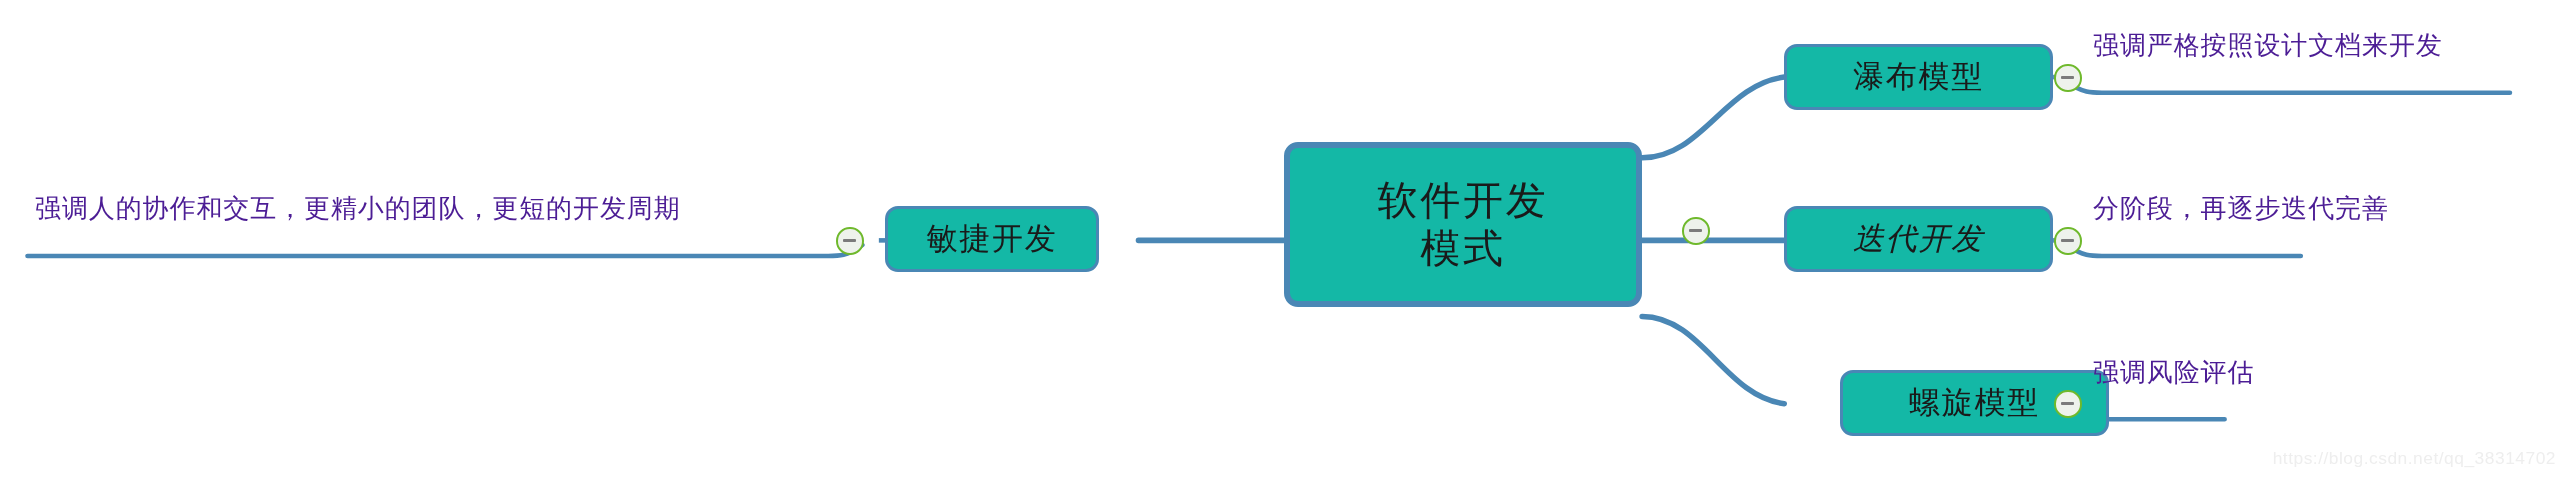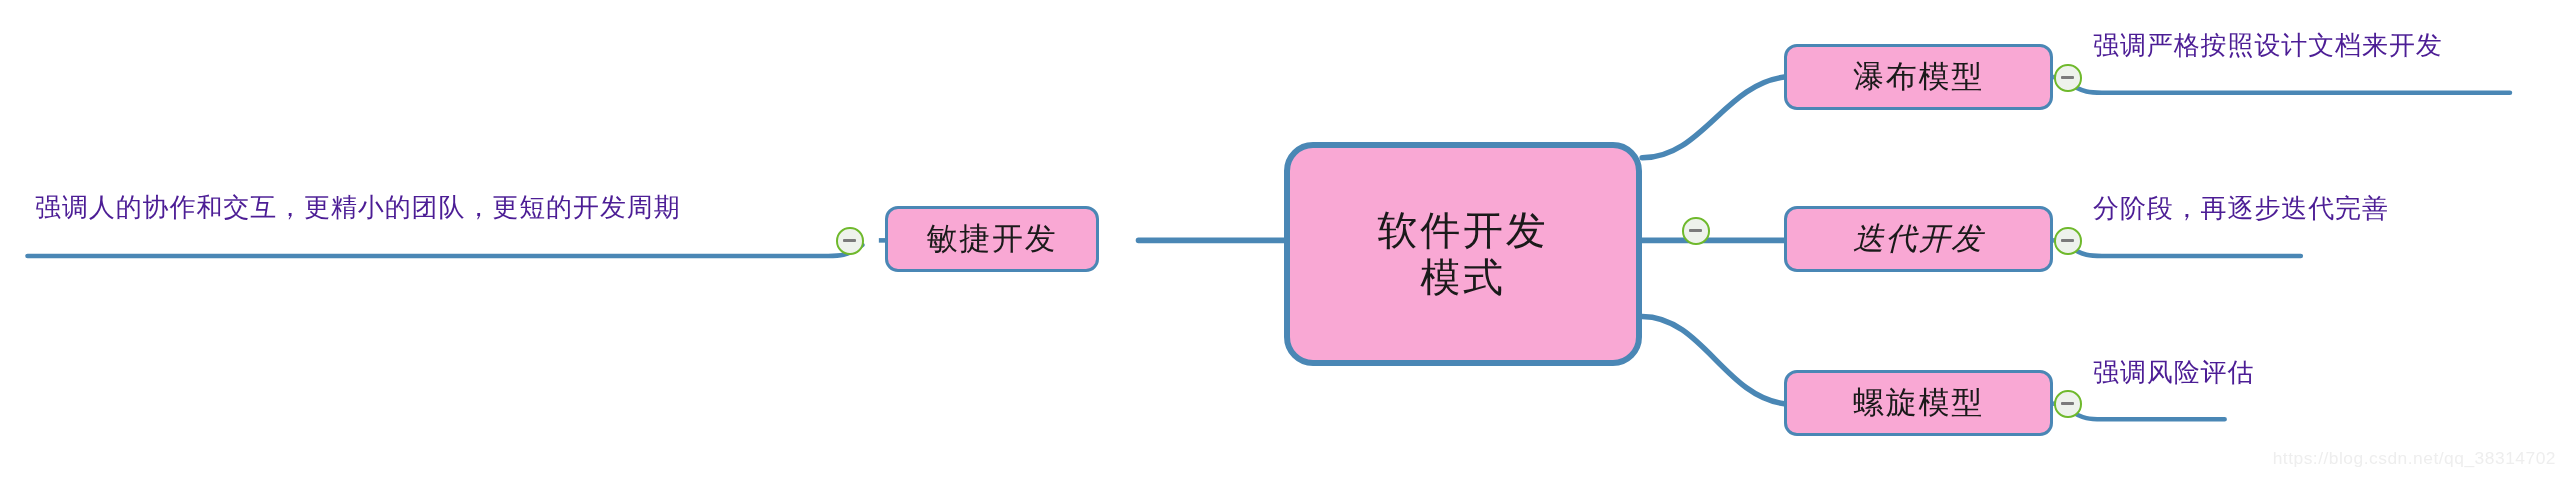--- a/index.html
+++ b/index.html
@@ -22,65 +22,65 @@
     left: 0;
     top: 0;
     width: 2576px;
     height: 478px;
     pointer-events: none;
   }
   
   .node {
     position: absolute;
     box-sizing: border-box;
-    background: #f9a8d4;
+    background: #14b8a6;
     border: 3.7px solid #4a87b5;
     border-radius: 13px;
     display: flex;
     align-items: center;
     justify-content: center;
     text-align: center;
     color: #1a1a1a;
     line-height: 1.18;
     white-space: pre-line;
   }
   .node.root {
     left: 1284px;
     top: 142px;
     width: 358px;
-    height: 224px;
+    height: 165px;
     border-width: 6.4px;
-    border-radius: 29px;
+    border-radius: 14px;
     font-size: 40px;
     letter-spacing: 2.8px;
   }
   .node.branch {
     width: 269px;
     height: 66px;
     font-size: 31px;
     letter-spacing: 1.8px;
   }
   #node-waterfall { left: 1784px; top: 44px; }
   #node-iterative { left: 1784px; top: 206px; font-style: italic; }
-  #node-spiral    { left: 1784px; top: 370px; }
+  #node-spiral    { left: 1840px; top: 370px; }
   #node-agile     { left: 885px;  top: 206px; width: 214px; }
 
   
   .leaf {
     position: absolute;
     font-size: 26px;
     color: #4c1d95;
     letter-spacing: 0.9px;
     white-space: nowrap;
     line-height: 1;
   }
   #leaf-waterfall { left: 2093px; top: 33px; }
   #leaf-iterative { left: 2093px; top: 196px; }
   #leaf-spiral    { left: 2093px; top: 360px; }
-  #leaf-agile     { left: 35px;   top: 196px; font-family: Liberation Mono, monospace; }
+  #leaf-agile     { left: 35px;   top: 196px; }
 
   
   .collapse-icon {
     position: absolute;
     width: 27.5px;
     height: 27.5px;
     border-radius: 50%;
     background: #eef2ec;
     border: 2.8px solid #6fb92c;
     box-sizing: border-box;

